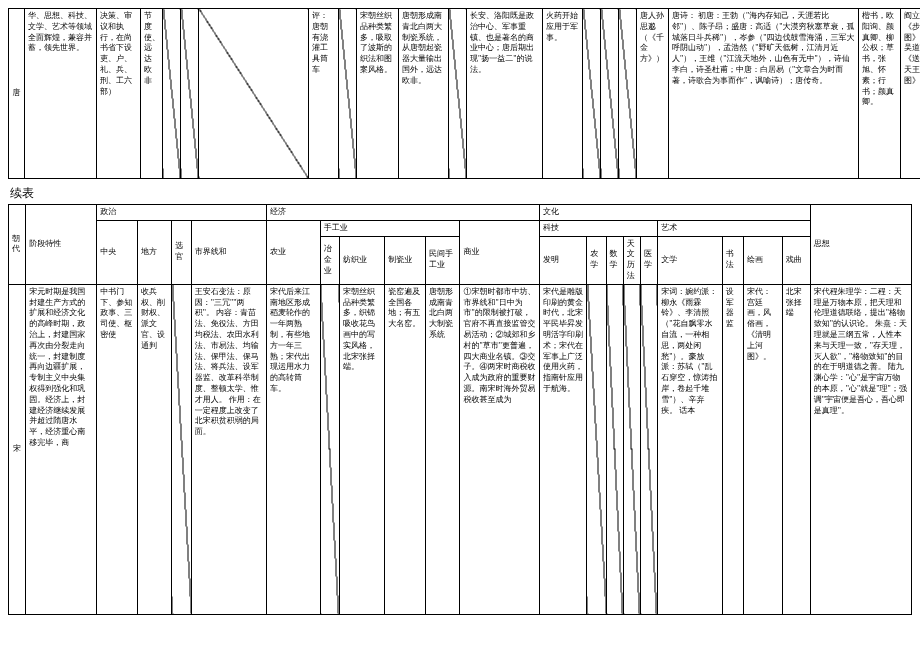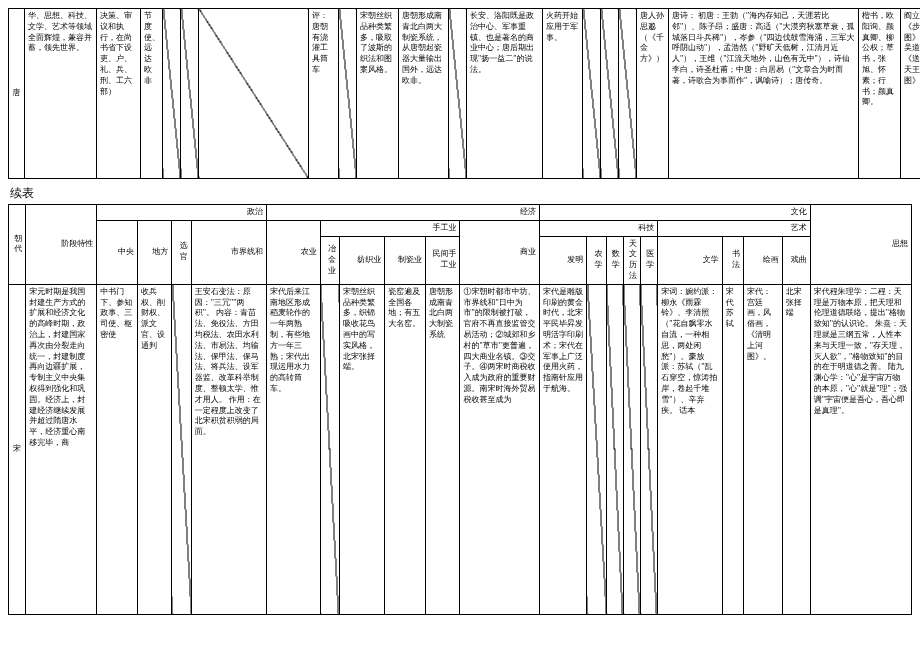--- a/index.html
+++ b/index.html
@@ -20,21 +20,21 @@
   }
   td, th {
     border: 1px solid #000;
     padding: 2px 3px;
     vertical-align: top;
     text-align: left;
     line-height: 1.35;
     word-break: break-all;
     overflow: hidden;
   }
-  th { font-weight: normal; text-align: right; vertical-align: middle; }
+  th { font-weight: normal; text-align: left; vertical-align: middle; }
   .caption {
     font-size: 12px;
     margin: 4px 0 2px 2px;
   }
   .diag {
     background: linear-gradient(to top right,
       transparent calc(50% - 0.5px),
       #000 calc(50% - 0.5px),
       #000 calc(50% + 0.5px),
       transparent calc(50% + 0.5px));
@@ -174,21 +174,21 @@
     <td>瓷窑遍及全国各地；有五大名窑。</td>
     <td>唐朝形成南青北白两大制瓷系统</td>
     <td>①宋朝时都市中坊、市界线和"日中为市"的限制被打破，官府不再直接监管交易活动；②城郊和乡村的"草市"更普遍，四大商业名镇。③交子。④两宋时商税收入成为政府的重要财源。南宋时海外贸易税收甚至成为</td>
     <td>宋代是雕版印刷的黄金时代，北宋平民毕昇发明活字印刷术；宋代在军事上广泛使用火药，指南针应用于航海。</td>
     <td class="diag"></td>
     <td class="diag"></td>
     <td class="diag"></td>
     <td class="diag"></td>
     <td>宋词：婉约派：柳永《雨霖铃》、李清照（"花自飘零水自流，一种相思，两处闲愁"）。豪放派：苏轼（"乱石穿空，惊涛拍岸，卷起千堆雪"）、辛弃疾。
 话本</td>
-    <td>宋代苏轼</td>
+    <td>设军器监</td>
     <td>宋代：宫廷画，风俗画，《清明上河图》。</td>
     <td>北宋张择端</td>
     <td>宋代程朱理学：二程：天理是万物本原，把天理和伦理道德联络，提出"格物致知"的认识论。
 朱熹：天理就是三纲五常，人性本来与天理一致，"存天理，灭人欲"，"格物致知"的目的在于明道德之善。
 陆九渊心学："心"是宇宙万物的本原，"心"就是"理"；强调"宇宙便是吾心，吾心即是真理"。</td>
   </tr>
 </tbody>
   </table>
 
 </body></html>

